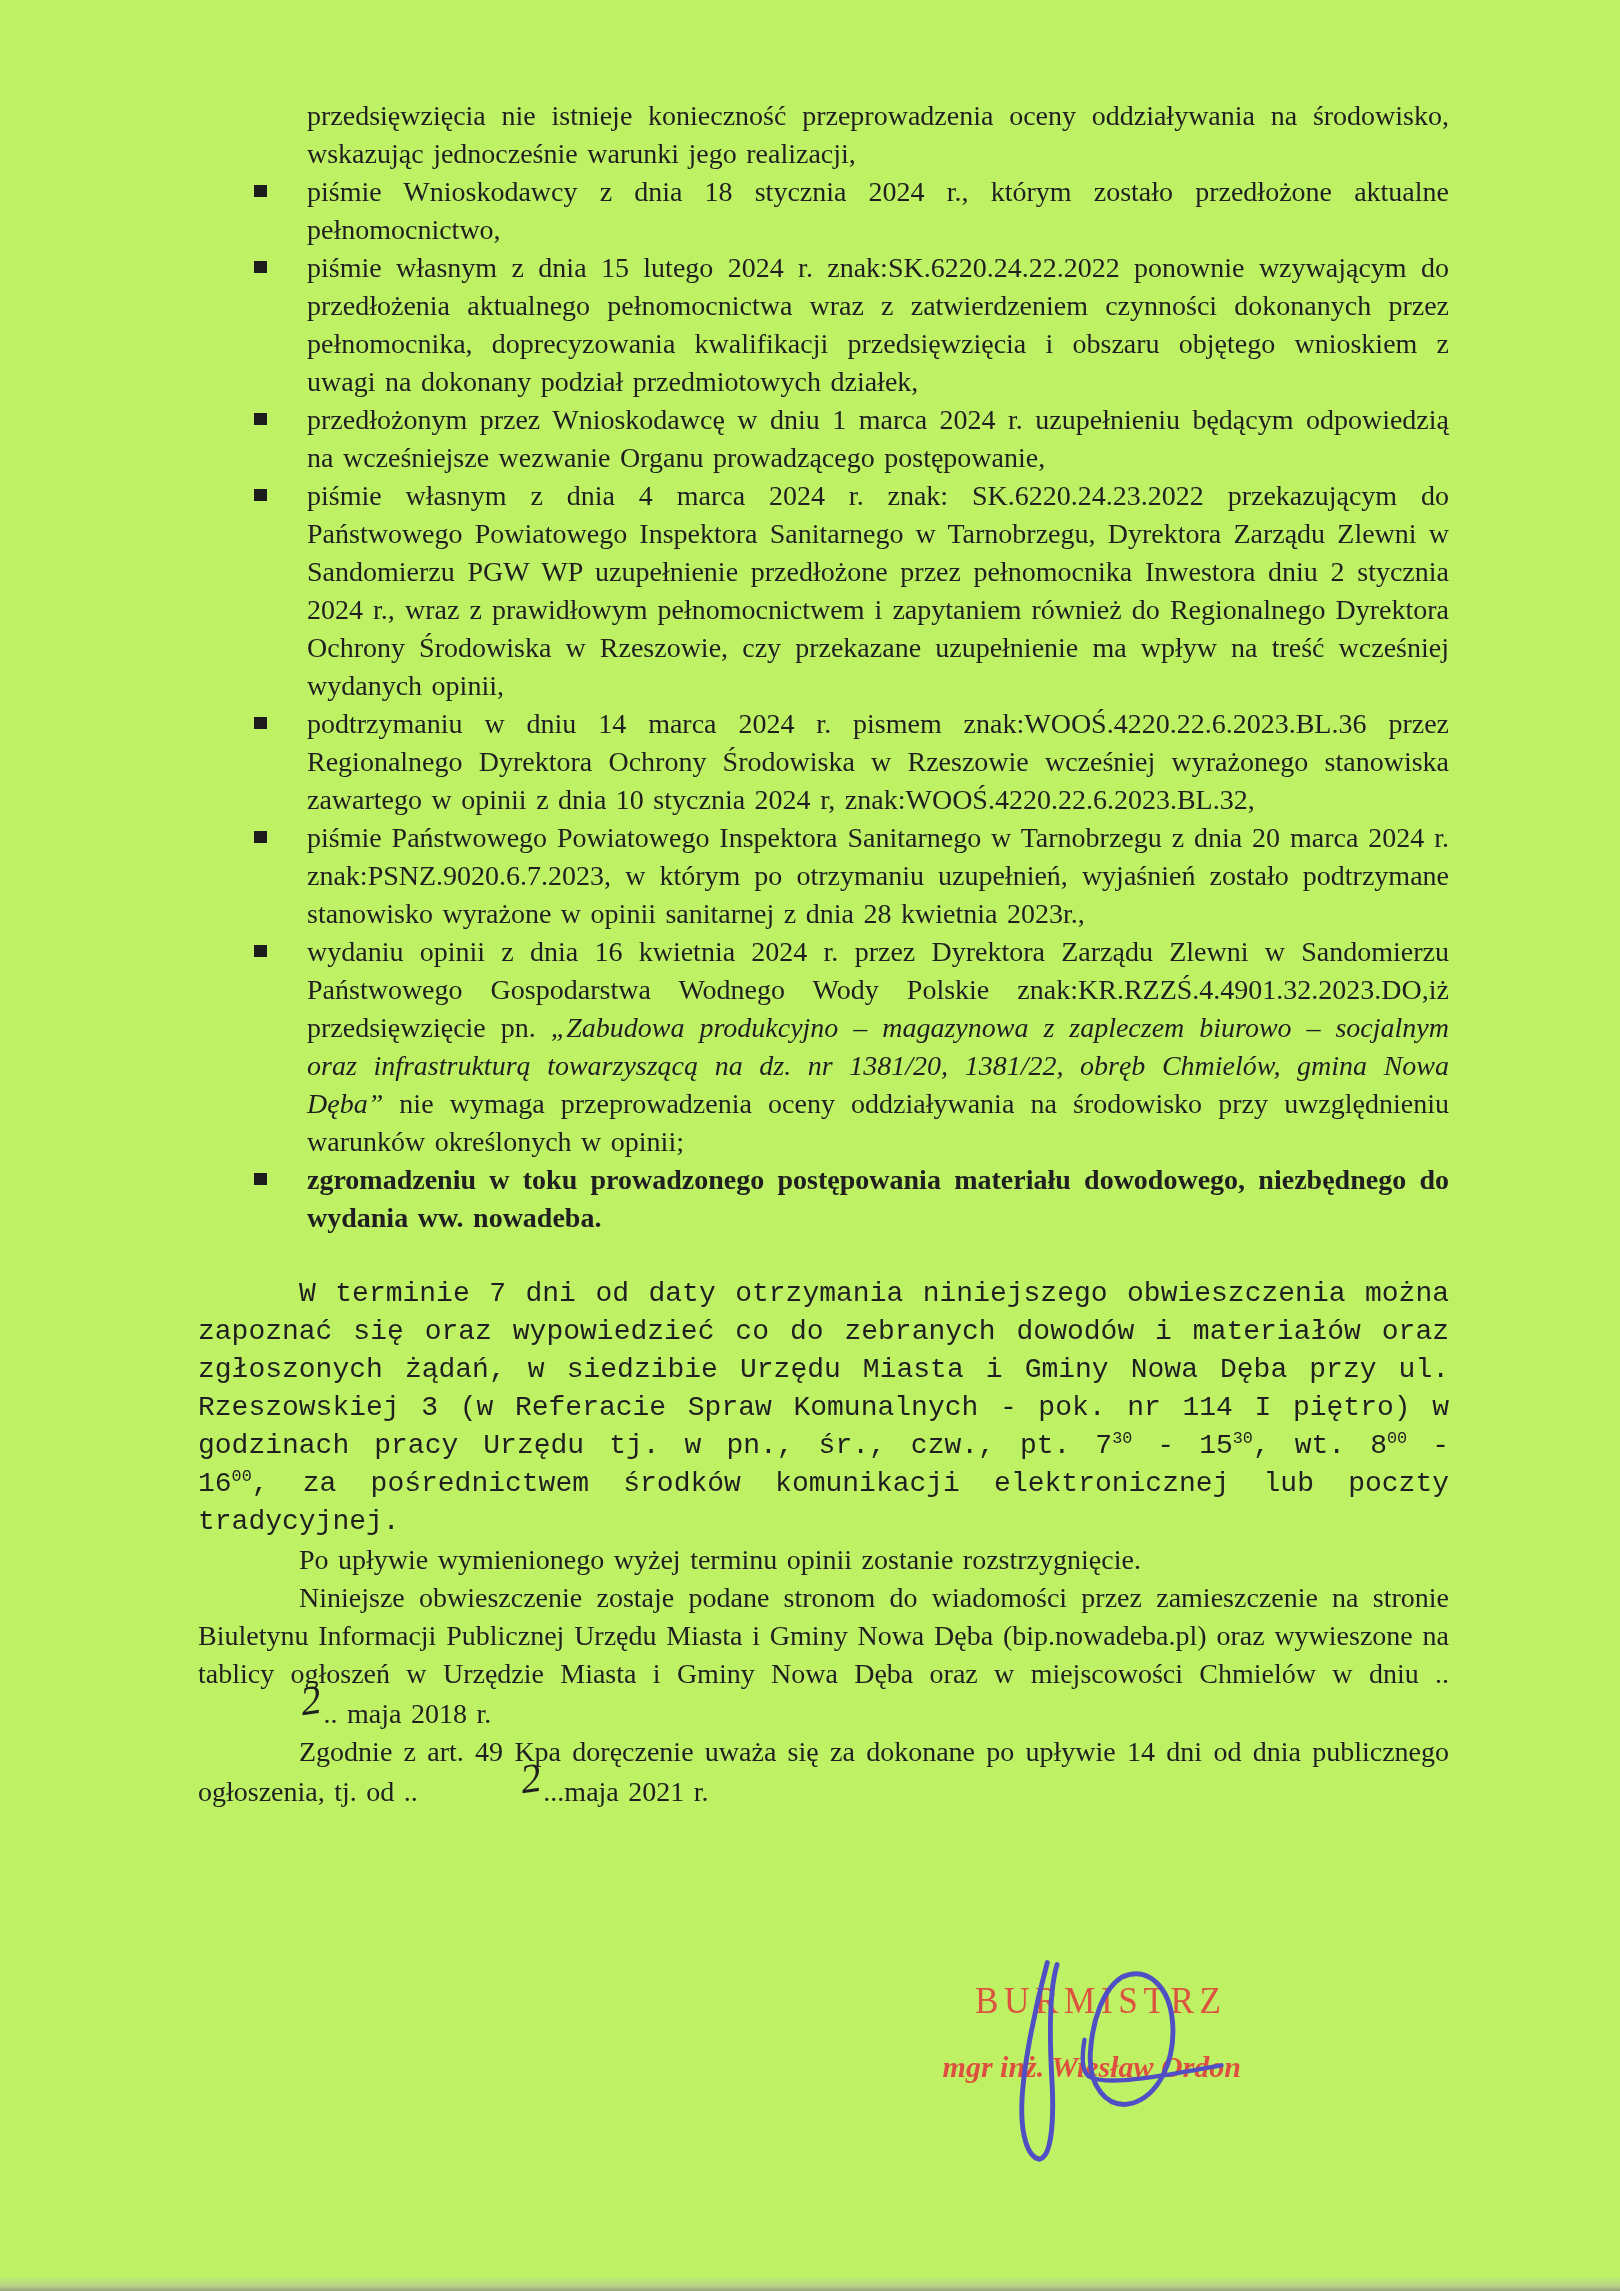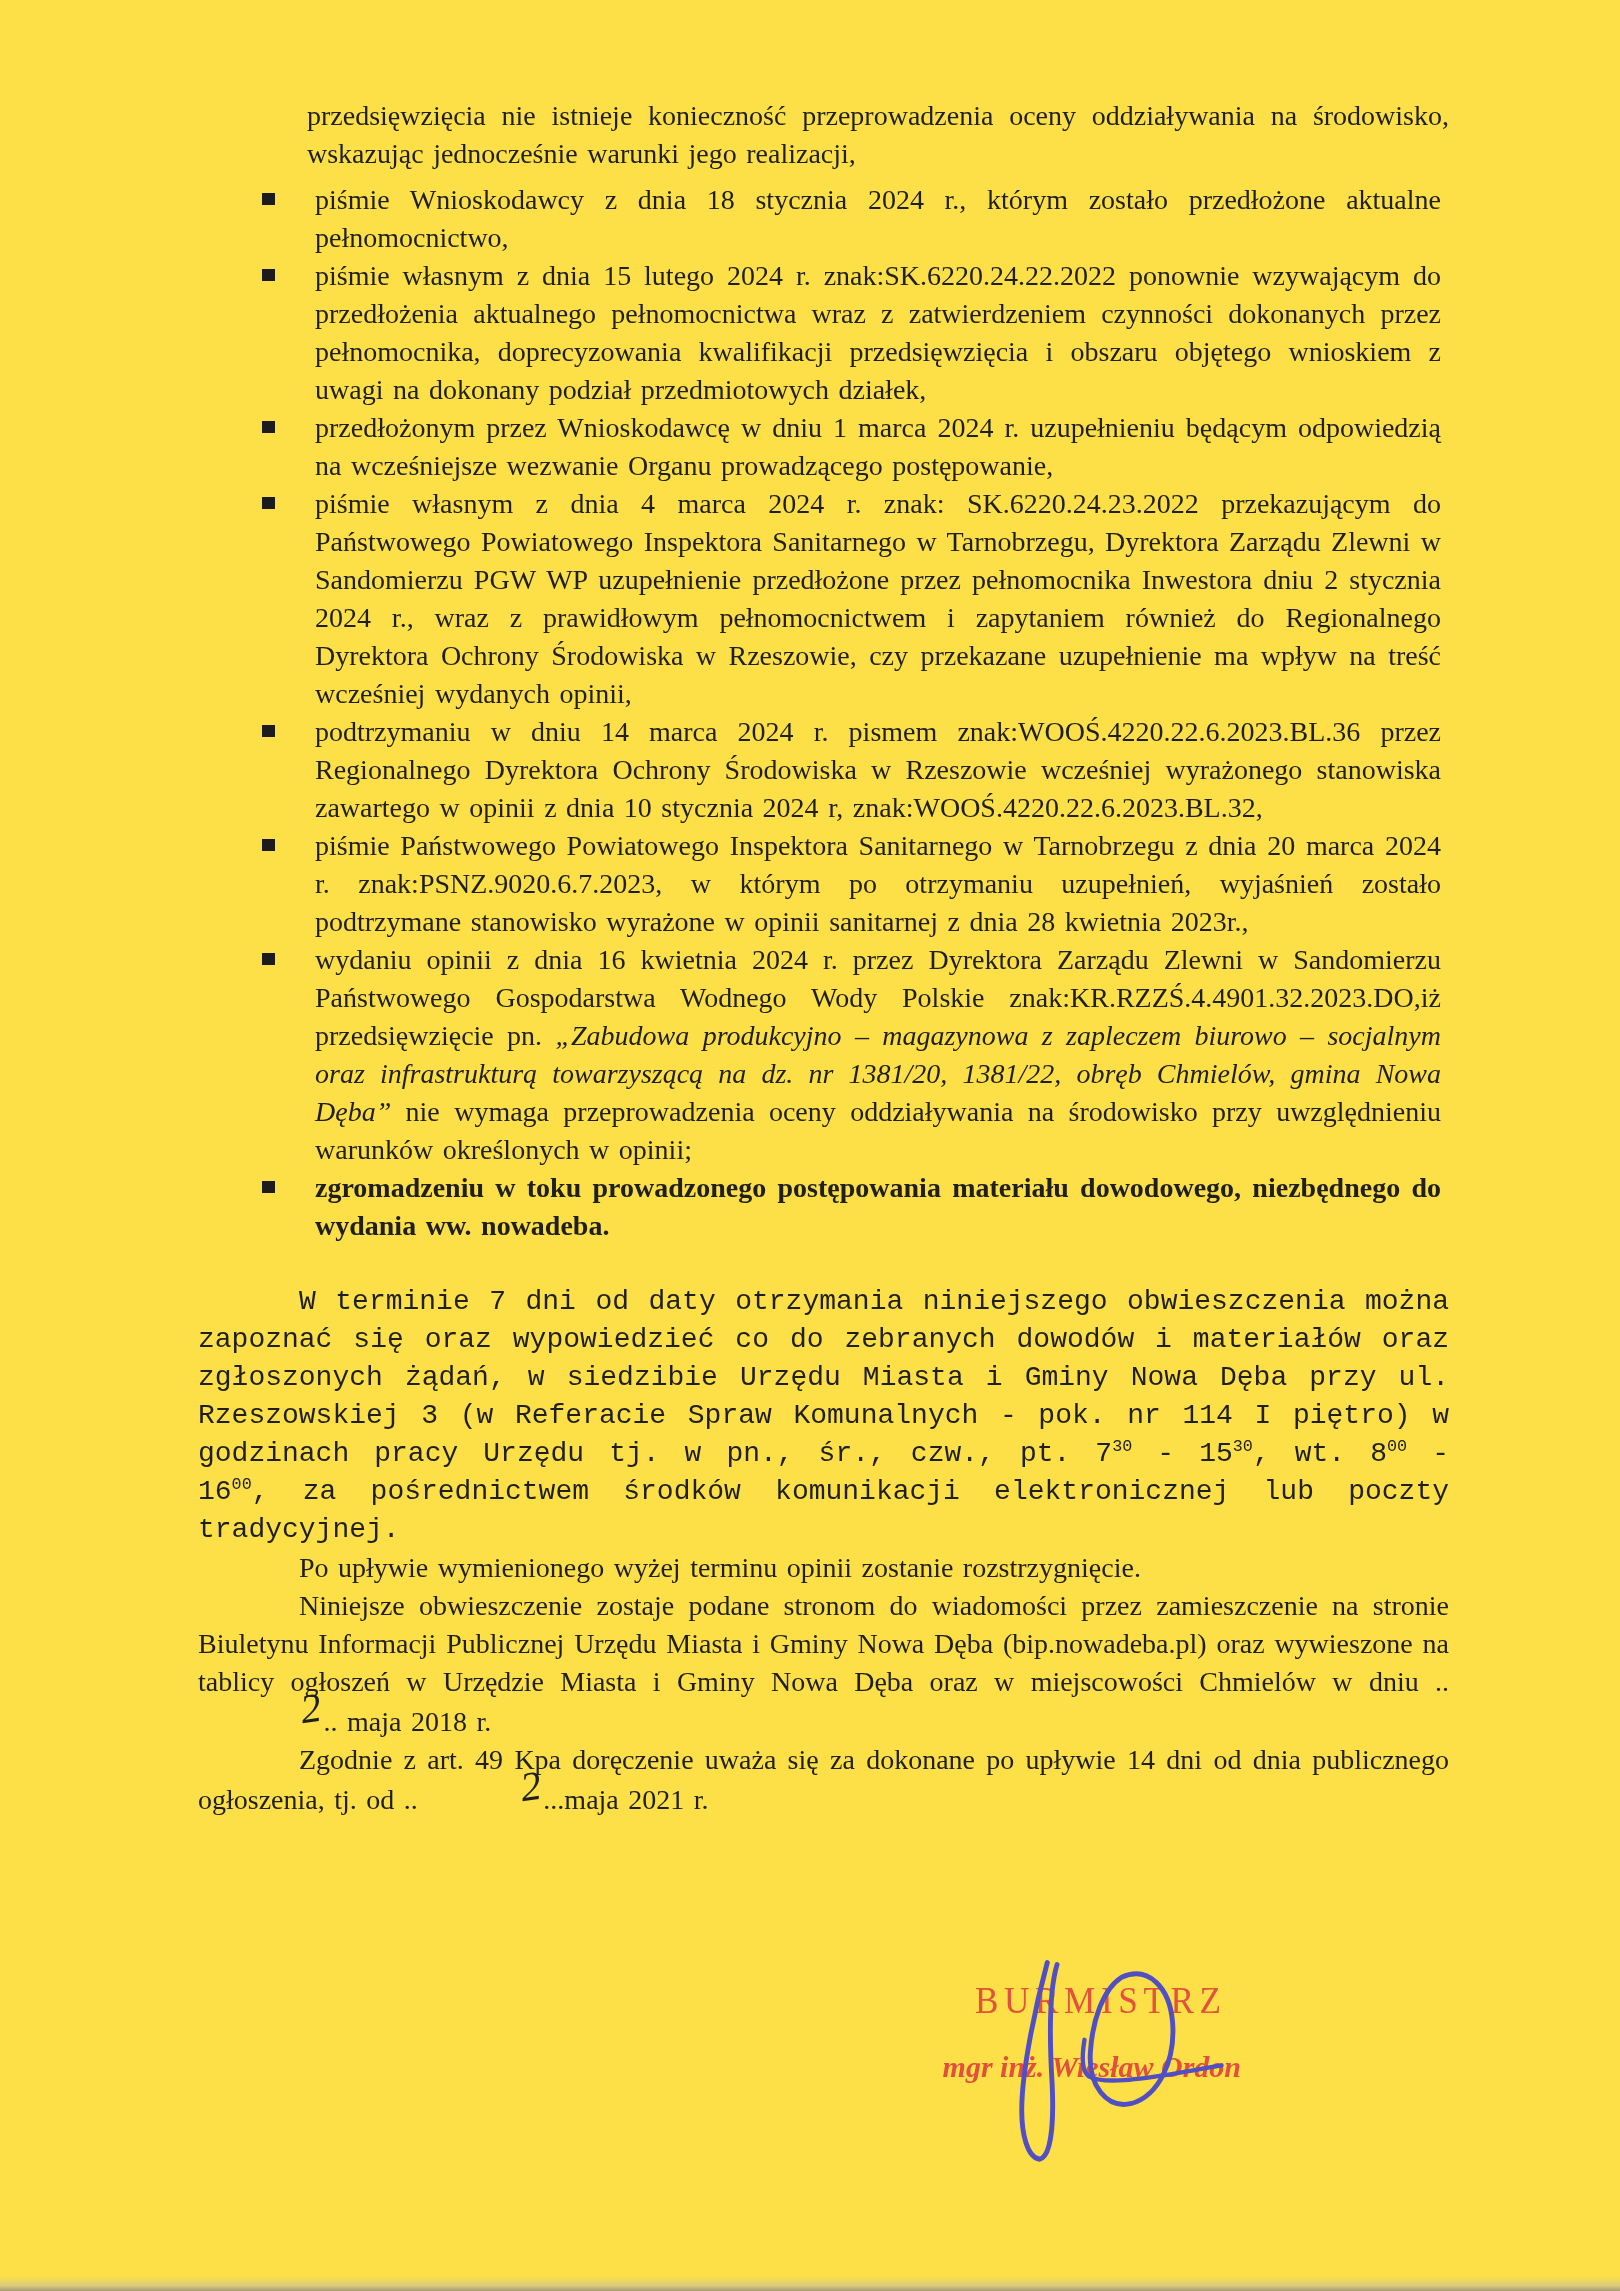--- a/index.html
+++ b/index.html
@@ -4,34 +4,34 @@
 <style>
   html, body { margin: 0; padding: 0; }
   body {
     width: 1620px; height: 2292px;
     background: #ffffff;
     font-family: "Liberation Serif", "DejaVu Serif", serif;
   }
   .page {
     position: relative;
     width: 1620px; height: 2292px;
-    background: #fde047;
+    background: #bef264;
     overflow: hidden;
     color: #1f1f1f;
   }
   .content {
     position: absolute;
     left: 198px; top: 97px; width: 1251px;
     font-size: 28px;
     line-height: 38px;
     text-align: justify;
     word-spacing: 0.09em;
   }
   .cont-para { margin: 0 0 0 109px; }
-  ul.bullets { list-style: none; margin: 8px; padding: 0; }
+  ul.bullets { list-style: none; margin: 0; padding: 0; }
   li.bullet { position: relative; padding-left: 109px; }
   li.bullet .marker {
     position: absolute; left: 56px; top: 11.8px;
     width: 12.7px; height: 12.7px; background: #1c1c1c;
   }
   li.bullet.bold { font-weight: bold; }
   .paras p { margin: 0; text-indent: 101px; }
   .paras p.gap { margin-top: 38px; font-family: Liberation Mono, monospace; }
   .it { font-style: italic; }
   .sup { vertical-align: super; font-size: 0.6em; line-height: 0; }

